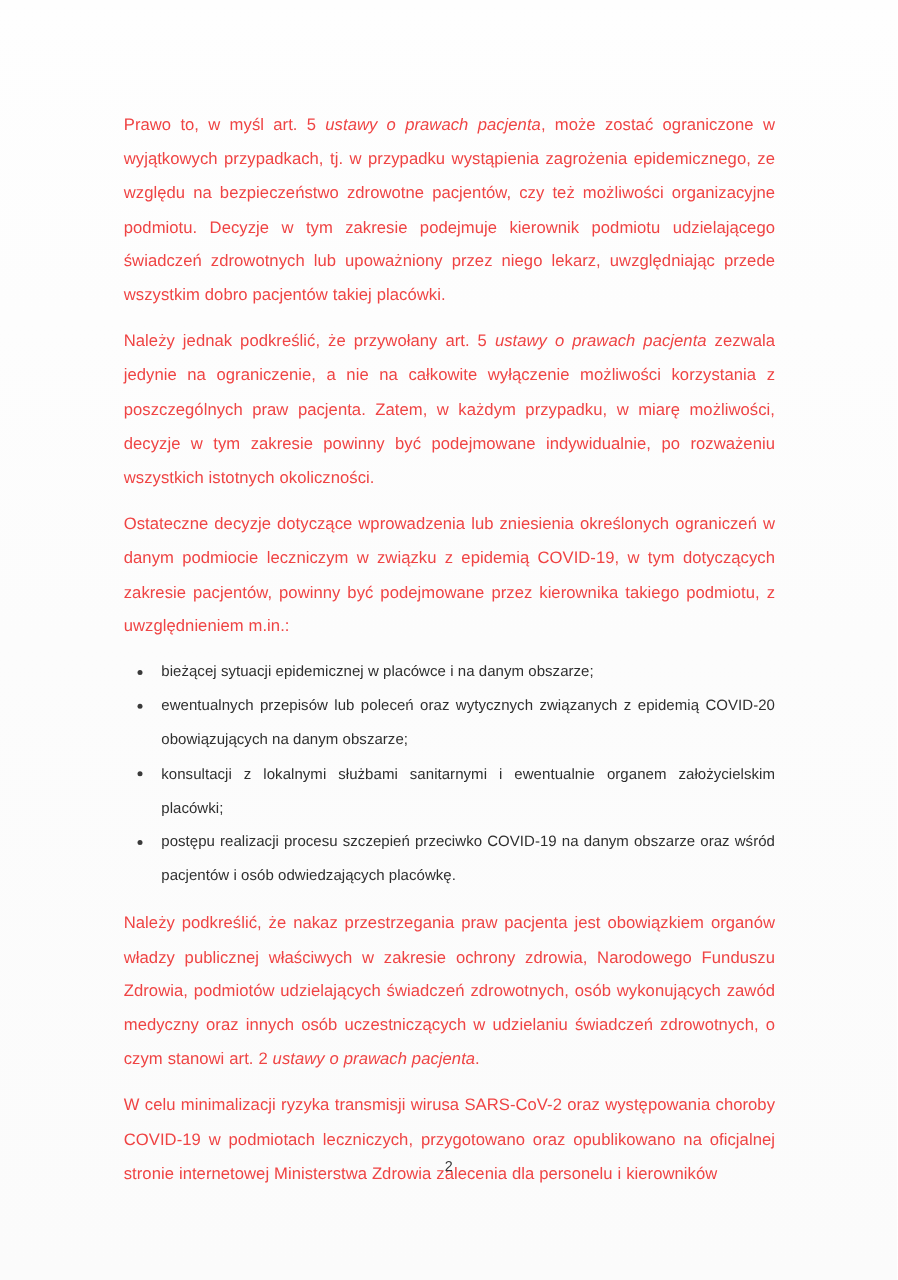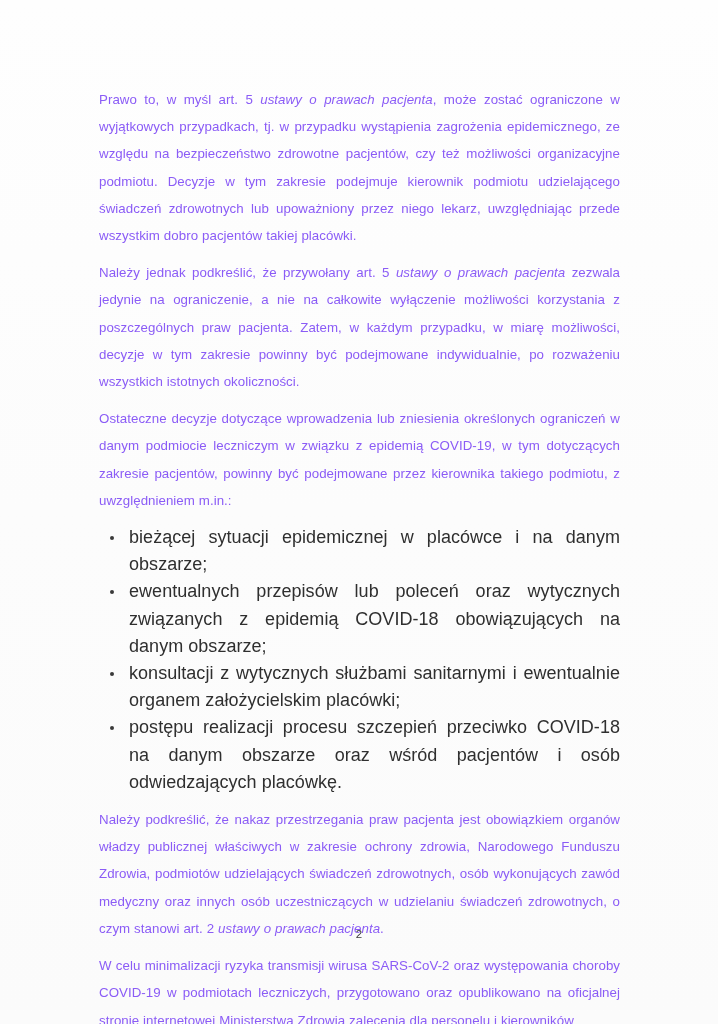--- a/index.html
+++ b/index.html
@@ -27,39 +27,39 @@
     left: 99px;
     top: 86px;
     width: 521px;
   }
   .para {
     font-size: 13.3px;
     line-height: 27.2px;
     text-align: justify;
     text-justify: inter-word;
     margin: 0 0 10px 0;
-    color: #8b5cf6;
+    color: #ef4444;
     letter-spacing: 0.04px;
     word-spacing: 0.2px;
   }
   .para:last-child {
     margin-bottom: 0;
   }
   .para .it {
     font-style: italic;
   }
   .bullets {
     list-style: none;
     margin: 6px 0 10px 0;
     padding: 0;
   }
   .bullet-item {
     position: relative;
     padding-left: 30px;
-    font-size: 18px;
+    font-size: 12px;
     line-height: 27.2px;
     text-align: justify;
     text-justify: inter-word;
     color: #2f2f2f;
     margin-bottom: 0;
     letter-spacing: 0.04px;
   }
   .bullet-item .dot {
     position: absolute;
     left: 11px;
@@ -102,29 +102,29 @@
     <p class="para"><span>Należy jednak podkreślić, że przywołany art. 5 </span><span class="it">ustawy o prawach pacjenta</span><span> zezwala jedynie na ograniczenie, a nie na całkowite wyłączenie możliwości korzystania z poszczególnych praw pacjenta. Zatem, w każdym przypadku, w miarę możliwości, decyzje w tym zakresie powinny być podejmowane indywidualnie, po rozważeniu wszystkich istotnych okoliczności.</span></p>
     <p class="para"><span>Ostateczne decyzje dotyczące wprowadzenia lub zniesienia określonych ograniczeń w danym podmiocie leczniczym w związku z epidemią COVID-19, w tym dotyczących zakresie pacjentów, powinny być podejmowane przez kierownika takiego podmiotu, z uwzględnieniem m.in.:</span></p>
 
     <ul class="bullets">
       <li class="bullet-item">
         <span class="dot"></span>
         <span class="btext">bieżącej sytuacji epidemicznej w placówce i na danym obszarze;</span>
       </li>
       <li class="bullet-item">
         <span class="dot"></span>
-        <span class="btext">ewentualnych przepisów lub poleceń oraz wytycznych związanych z epidemią COVID-18 obowiązujących na danym obszarze;</span>
+        <span class="btext">ewentualnych przepisów lub poleceń oraz wytycznych związanych z epidemią COVID-20 obowiązujących na danym obszarze;</span>
       </li>
       <li class="bullet-item">
         <span class="dot"></span>
-        <span class="btext">konsultacji z wytycznych służbami sanitarnymi i ewentualnie organem założycielskim placówki;</span>
+        <span class="btext">konsultacji z lokalnymi służbami sanitarnymi i ewentualnie organem założycielskim placówki;</span>
       </li>
       <li class="bullet-item">
         <span class="dot"></span>
-        <span class="btext">postępu realizacji procesu szczepień przeciwko COVID-18 na danym obszarze oraz wśród pacjentów i osób odwiedzających placówkę.</span>
+        <span class="btext">postępu realizacji procesu szczepień przeciwko COVID-19 na danym obszarze oraz wśród pacjentów i osób odwiedzających placówkę.</span>
       </li>
     </ul>
 
     <p class="para"><span>Należy podkreślić, że nakaz przestrzegania praw pacjenta jest obowiązkiem organów władzy publicznej właściwych w zakresie ochrony zdrowia, Narodowego Funduszu Zdrowia, podmiotów udzielających świadczeń zdrowotnych, osób wykonujących zawód medyczny oraz innych osób uczestniczących w udzielaniu świadczeń zdrowotnych, o czym stanowi art. 2 </span><span class="it">ustawy o prawach pacjenta</span><span>.</span></p>
     <p class="para"><span>W celu minimalizacji ryzyka transmisji wirusa SARS-CoV-2 oraz występowania choroby COVID-19 w podmiotach leczniczych, przygotowano oraz opublikowano na oficjalnej stronie internetowej Ministerstwa Zdrowia zalecenia dla personelu i kierowników</span></p>
   </div>
 
   <div class="page-number">2</div>
 </div>
 

